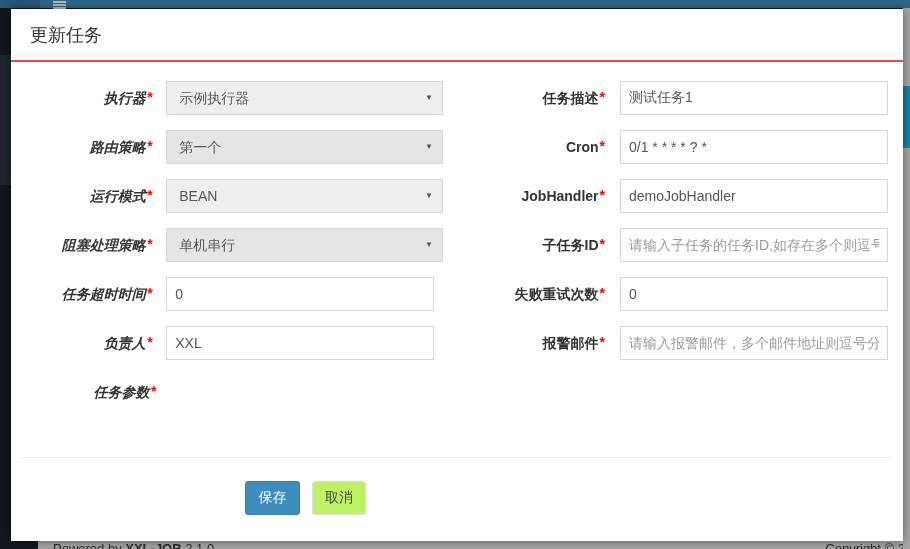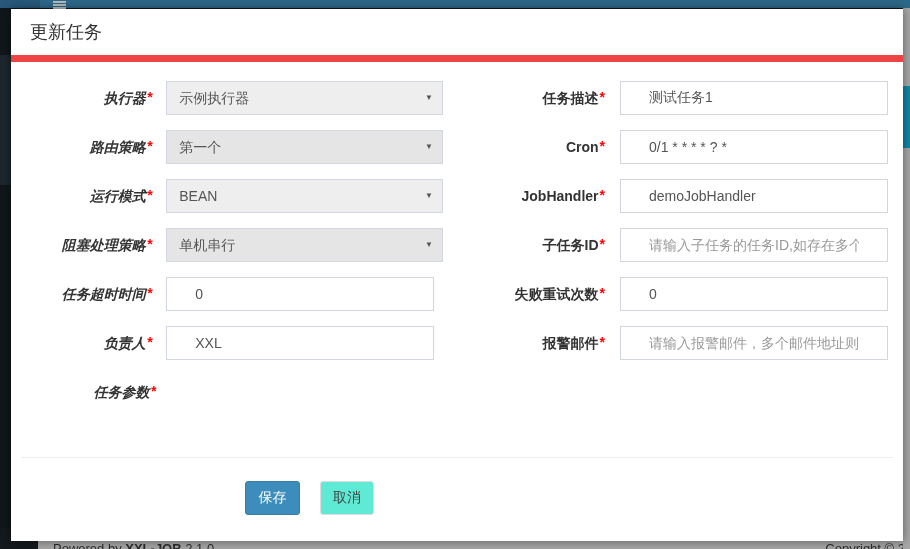--- a/index.html
+++ b/index.html
@@ -20,48 +20,48 @@
   .page-footer .ftxt { position:absolute; top:1px; left:15px; font-size:13px; line-height:14px; color:#2b2b2b; white-space:nowrap; }
   .page-footer .brand { font-weight:bold; }
   .page-footer .copy { position:absolute; top:1px; right:5px; left:auto; }
   .scroll-track { position:absolute; right:0; top:8px; width:7px; height:541px; background:#a6a6a6; z-index:3; }
   .scroll-thumb { position:absolute; left:0; top:78px; width:7px; height:62px; background:#0e86a5; }
 
   
   .modal { position:absolute; left:11px; top:9px; width:892px; height:532px; background:#fff;
            box-shadow:0 0 9px rgba(0,0,0,.45); z-index:10; }
   .modal-header { height:53px; display:flex; align-items:center; padding-left:19px;
-                  border-bottom:7px solid #ef4444; }
+                  border-bottom:2px solid #ef4444; }
   .modal-title { font-size:18px; color:#333; }
   .modal-form { padding-top:19px; }
   .form-row { display:flex; margin:0 15px 15px 15px; height:34px; }
   .lbl { width:130px; text-align:right; line-height:34px; font-weight:bold; font-size:14px; color:#333; white-space:nowrap;font-style:italic; }
   .lbl-r { width:167px; text-align:right; line-height:34px; font-weight:bold; font-size:14px; color:#333; white-space:nowrap; }
   .req { color:#f00; font-weight:bold; position:relative; top:-1px; margin-left:1px; }
   .ctrl { width:285px; margin-left:14px; }
   .ctrl-r { width:268px; margin-left:15px; }
   .selectbox { position:relative; height:34px; border:1px solid #d2d6de; background:#e5e5e5;
                padding:6px 26px 6px 12px; font-size:14px; color:#555; line-height:20px; cursor:pointer;
                overflow:hidden; white-space:nowrap; }
   .selectbox.disabled { background:#eee; cursor:default; }
   .caret { position:absolute; right:9px; top:50%; transform:translateY(-50%); font-size:8px; color:#555; }
   input.textctl { width:268px; height:34px; border:1px solid #d2d6de; border-radius:0;
-                  padding:6px 28px; font-size:14px; color:#555; outline:none;
+                  padding:6px 8px; font-size:14px; color:#555; outline:none;
                   font-family:"Liberation Sans","DejaVu Sans",sans-serif; }
   input.textctl::placeholder, textarea.areactl::placeholder { color:#999; opacity:1; }
   .ta-row { height:61px; }
   textarea.areactl { width:718px; height:61px; margin-left:14px; border:1px solid #d2d6de; border-radius:0;
                      padding:6px 12px; font-size:14px; color:#555; outline:none; resize:both;
                      font-family:"Liberation Sans","DejaVu Sans",sans-serif; }
   .form-hr { border:none; border-top:1px solid #eee; margin:21px 10px 0 10px; }
   .btn-row { margin-top:23px; margin-left:234px; display:flex; }
   .btn { height:34px; font-size:14px; border-radius:3px; cursor:pointer; padding:6px 12px;
          font-family:"Liberation Sans","DejaVu Sans",sans-serif; }
   .btn-save { background:#3c8dbc; border:1px solid #367fa9; color:#fff; min-width:55px; }
-  .btn-cancel { background:#5eead4; border:1px solid #ddd; color:#444; min-width:52px; margin-left:20px; }
+  .btn-cancel { background:#bef264; border:1px solid #ddd; color:#444; min-width:52px; margin-left:12px; }
 </style>
 </head>
 <body>
 
 <div class="navbar">
   <div class="navbar-logo"></div>
   <div class="hamburger">
     <span class="bar"></span>
       <span class="bar"></span>
       <span class="bar"></span>

